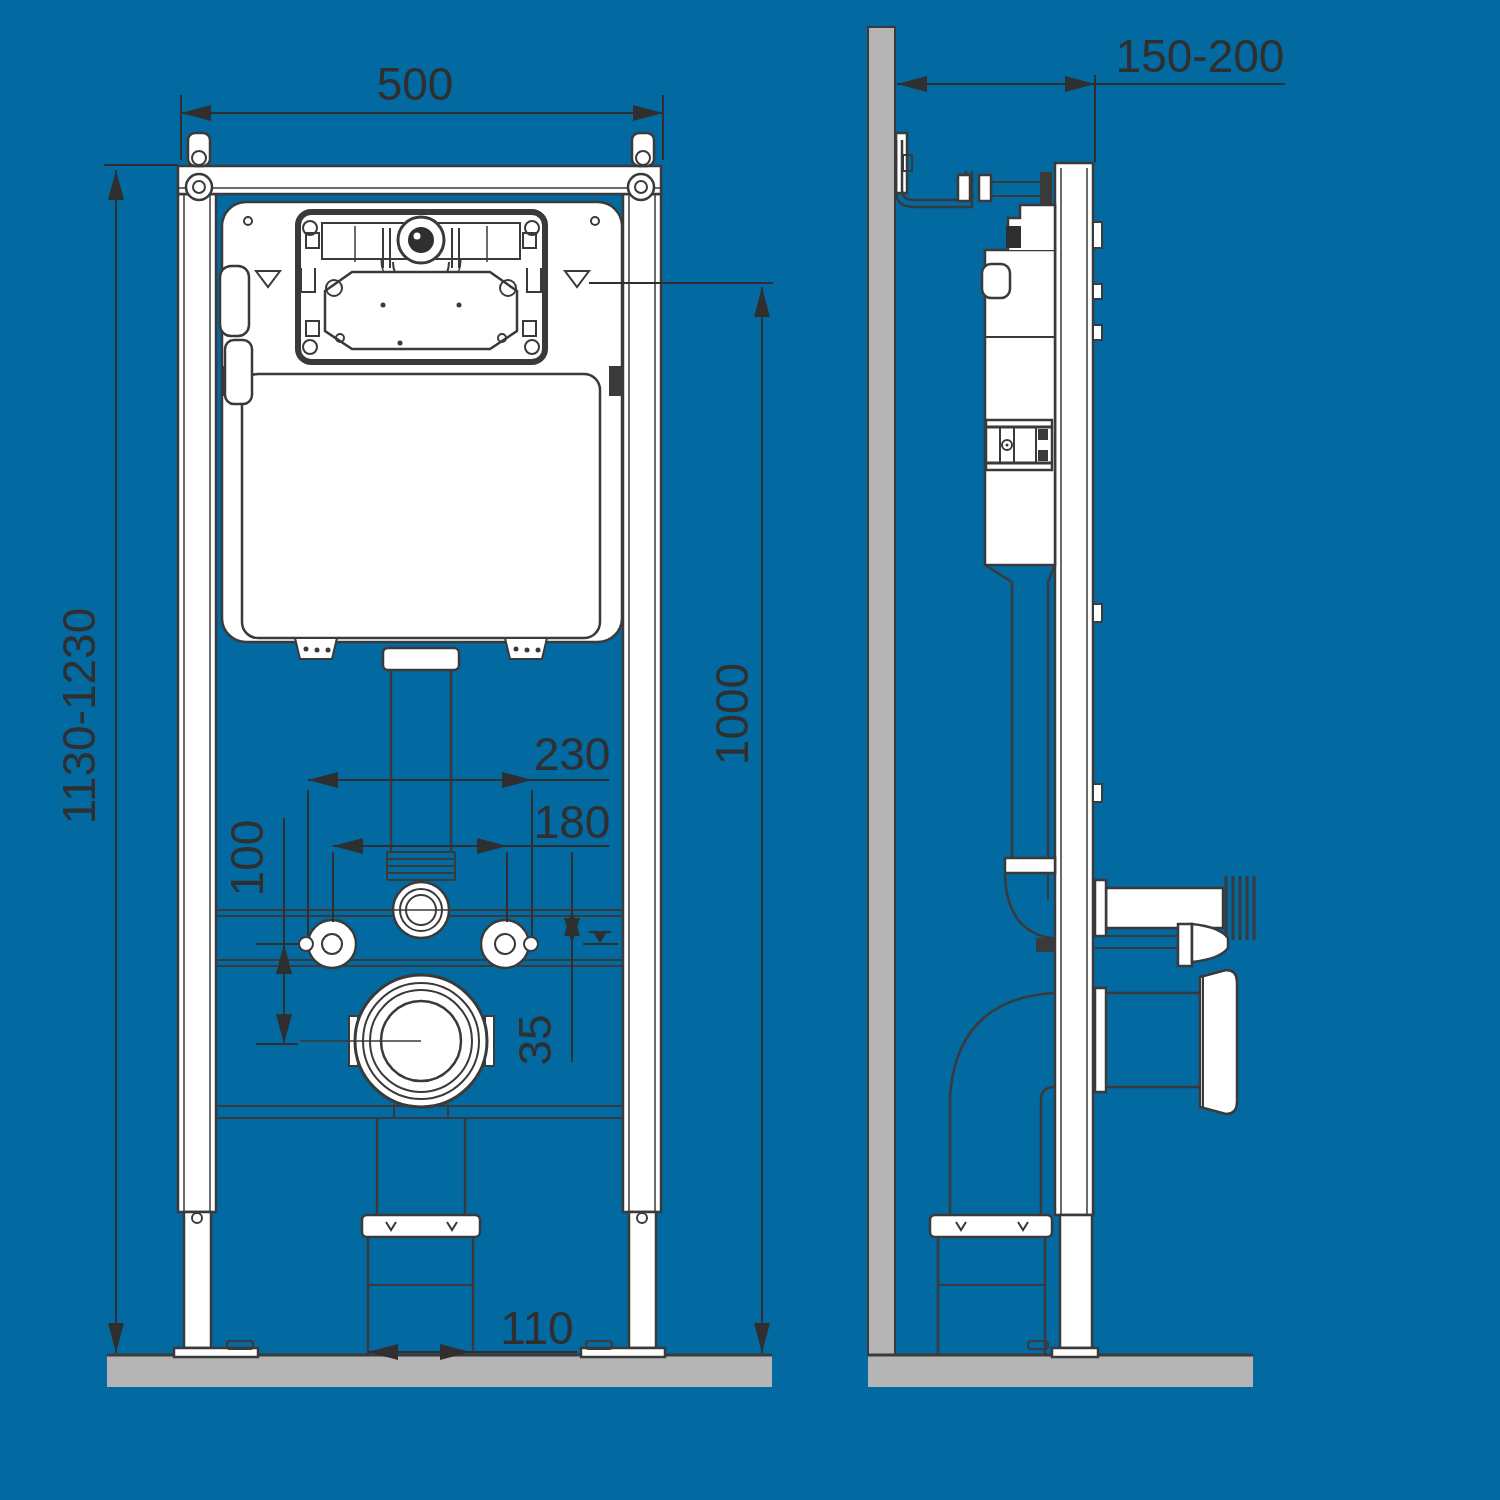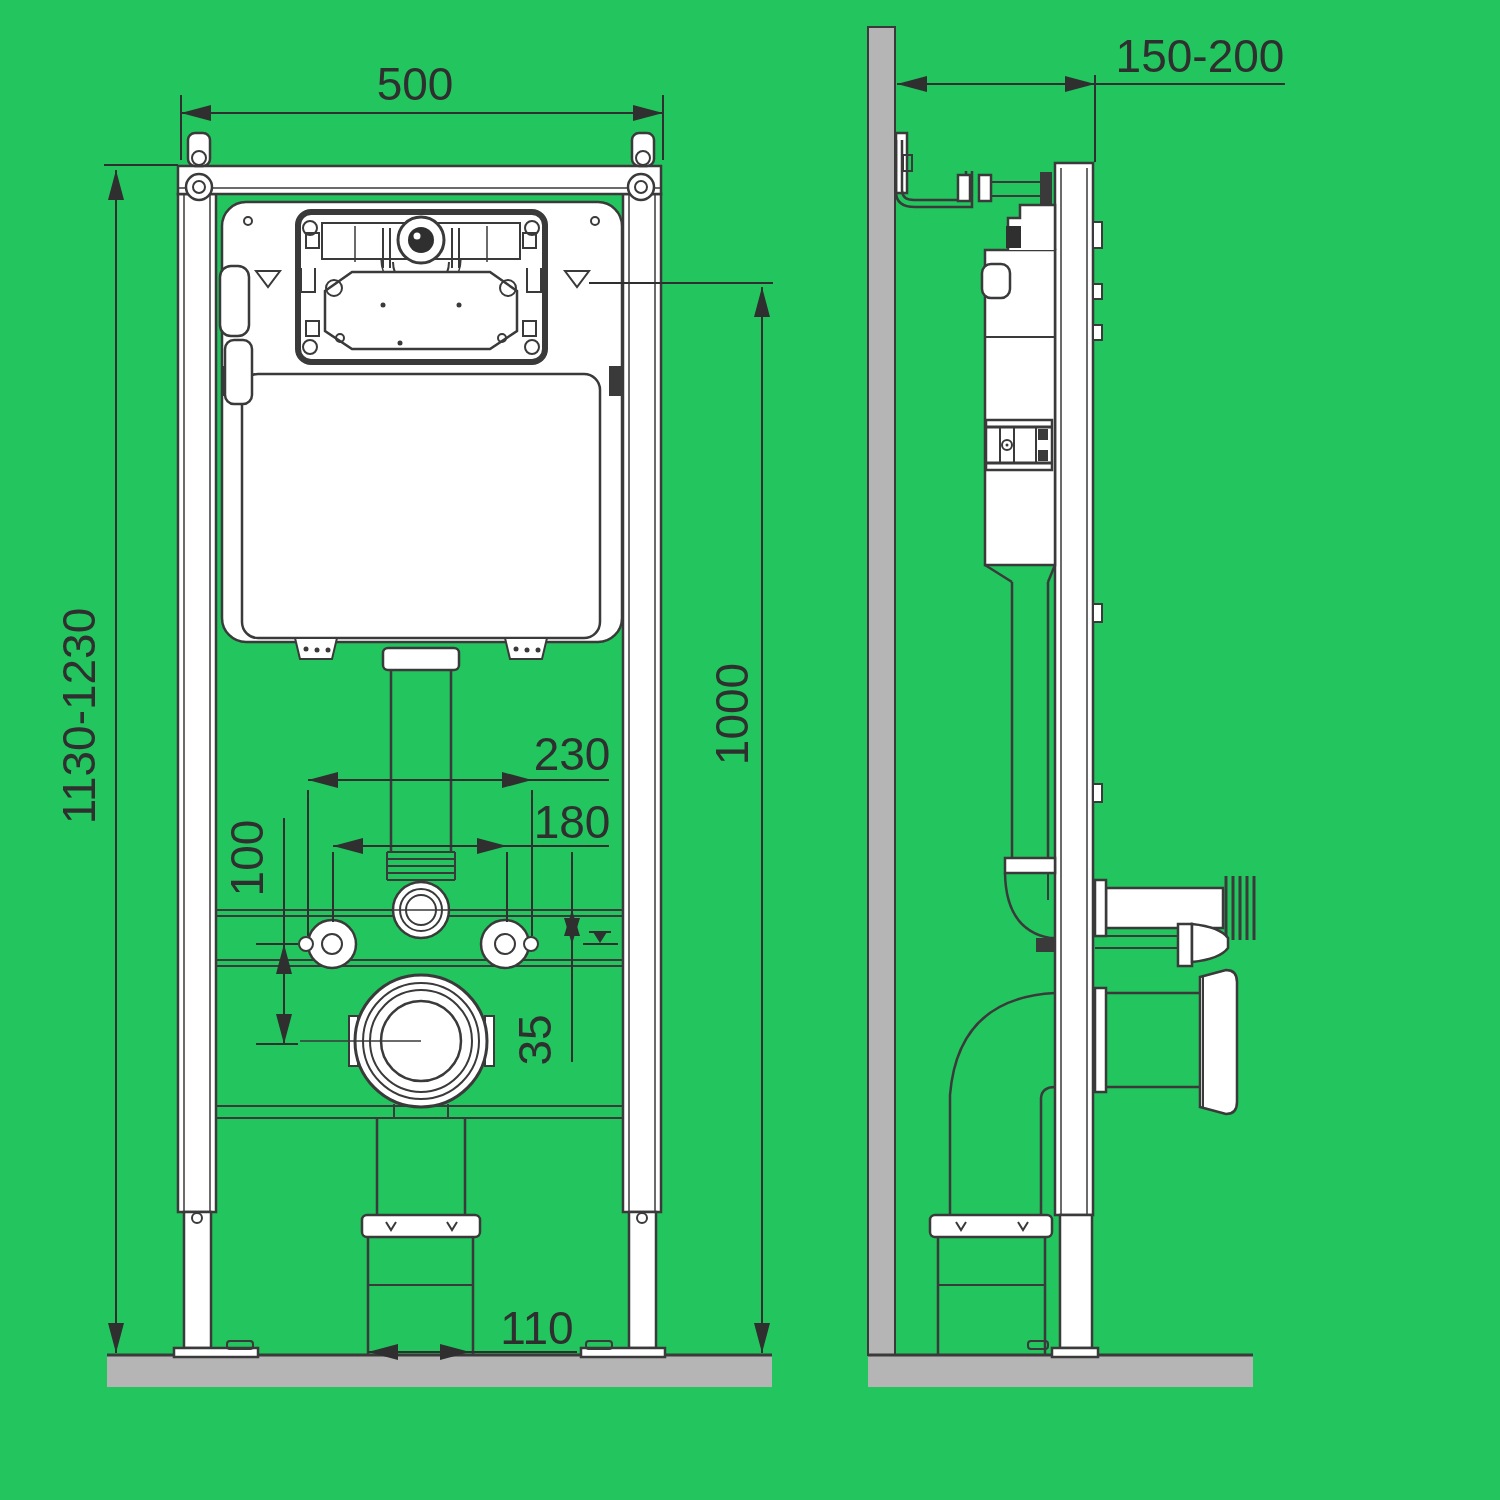--- a/index.html
+++ b/index.html
@@ -1,16 +1,16 @@
 <!DOCTYPE html>
 <html><head>
 <meta charset="utf-8">
 <style>
   html,body{margin:0;padding:0;background:#ffffff;}
-  .stage{width:1500px;height:1500px;position:relative;background:#22c55e;overflow:hidden;}
+  .stage{width:1500px;height:1500px;position:relative;background:#0369a1;overflow:hidden;}
   svg{display:block;}
   .dim-text{
     font-family:"Liberation Sans","DejaVu Sans",sans-serif;
     font-size:46px;
     fill:#2f2f2f;
   }
 </style>
 </head>
 <body>
 

